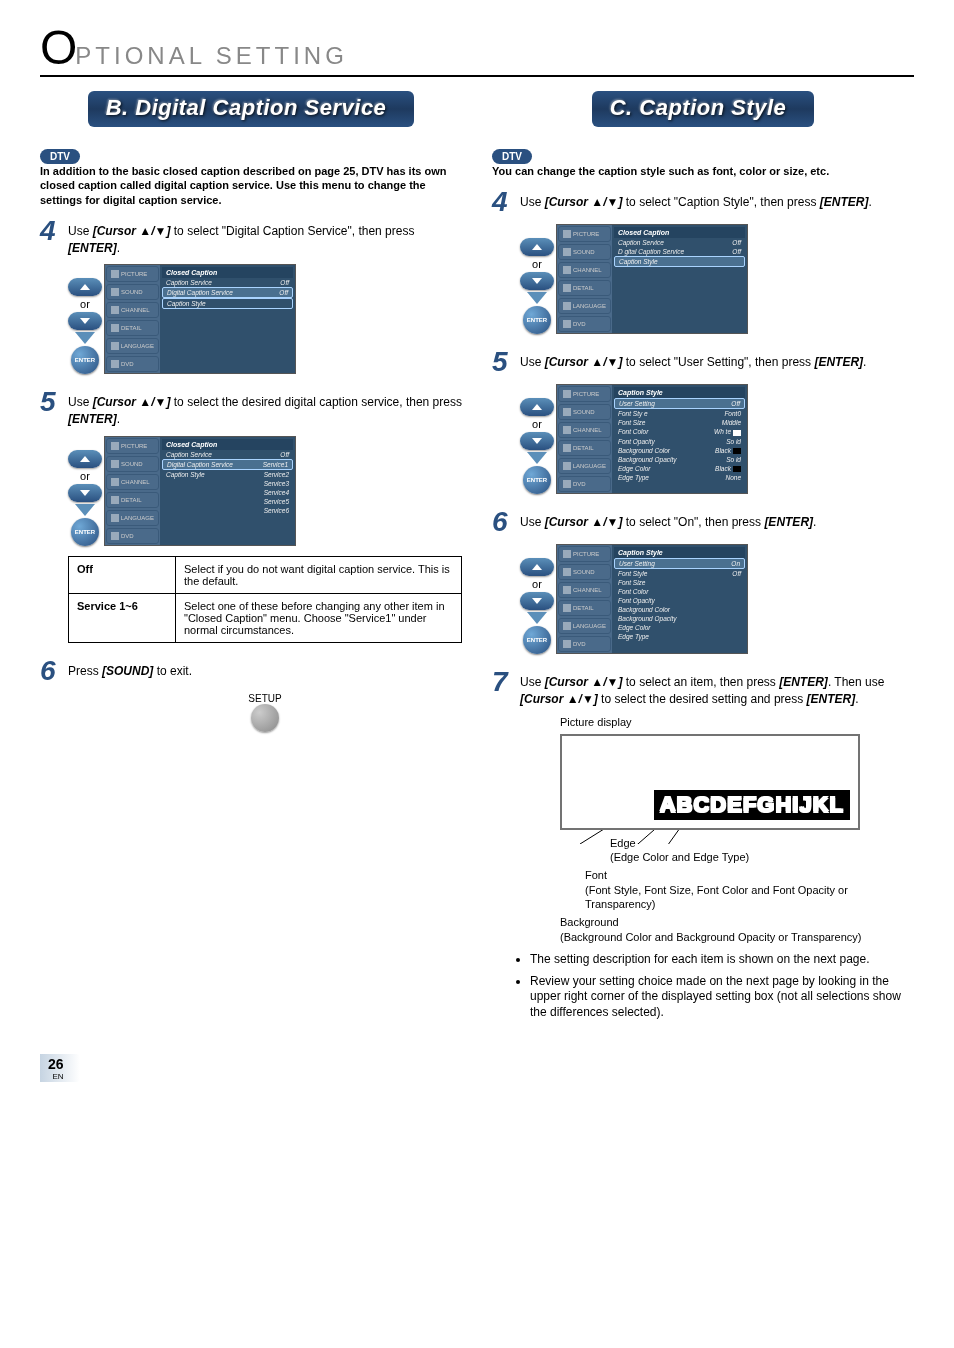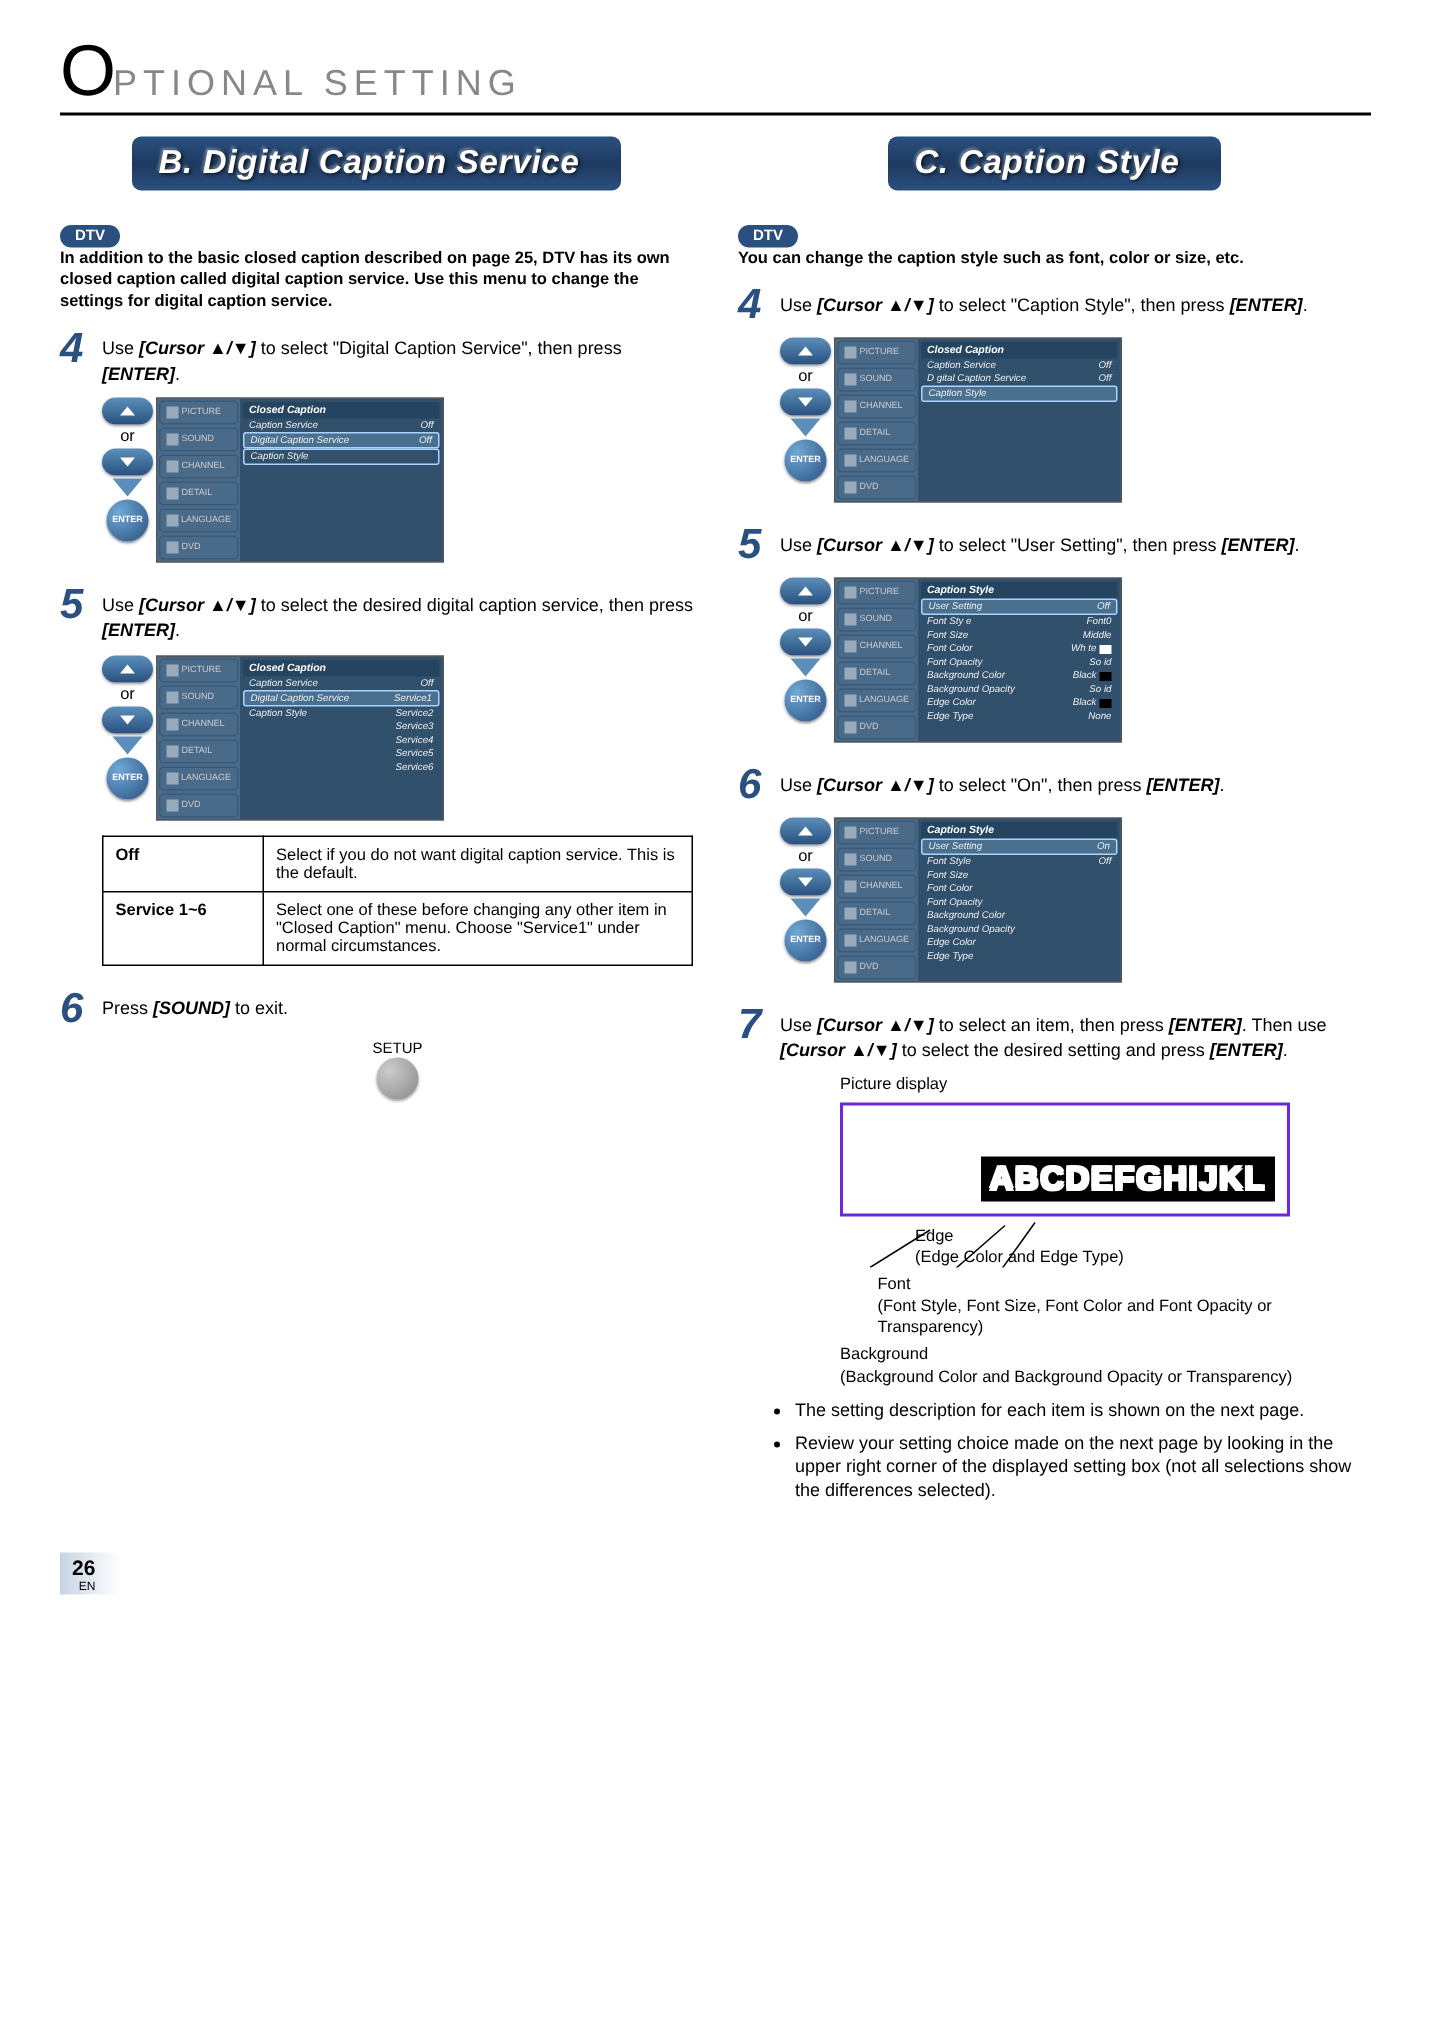--- a/index.html
+++ b/index.html
@@ -83,21 +83,21 @@
     flex: 1;
     line-height: 1.4;
     padding-top: 6px;
   }
   .step-content {
     margin-left: 28px;
     margin-bottom: 14px;
   }
   .cursor-group {
     display: flex;
-    align-items: flex-start;
+    align-items: flex-end;
     gap: 2px;
     margin-bottom: 10px;
   }
   .cursor-buttons {
     display: flex;
     flex-direction: column;
     align-items: center;
     gap: 2px;
   }
   .cursor-pill {
@@ -208,23 +208,23 @@
     font-style: italic;
     font-weight: bold;
     font-size: 13px;
   }
   .note-box .note-text {
     font-style: italic;
     font-size: 11px;
     padding-left: 10px;
   }
   .picture-display {
-    border: 2px solid #6d28d9;
+    border: 2px solid #737373;
     width: 300px;
-    height: 76px;
+    height: 96px;
     background: #fff;
     margin: 6px 0 6px 40px;
     position: relative;
     display: flex; justify-content: flex-end; align-items: flex-end;
     padding: 8px;
     box-sizing: border-box;
   }
   .caption-box {
     background: #000;
     color: #fff;

